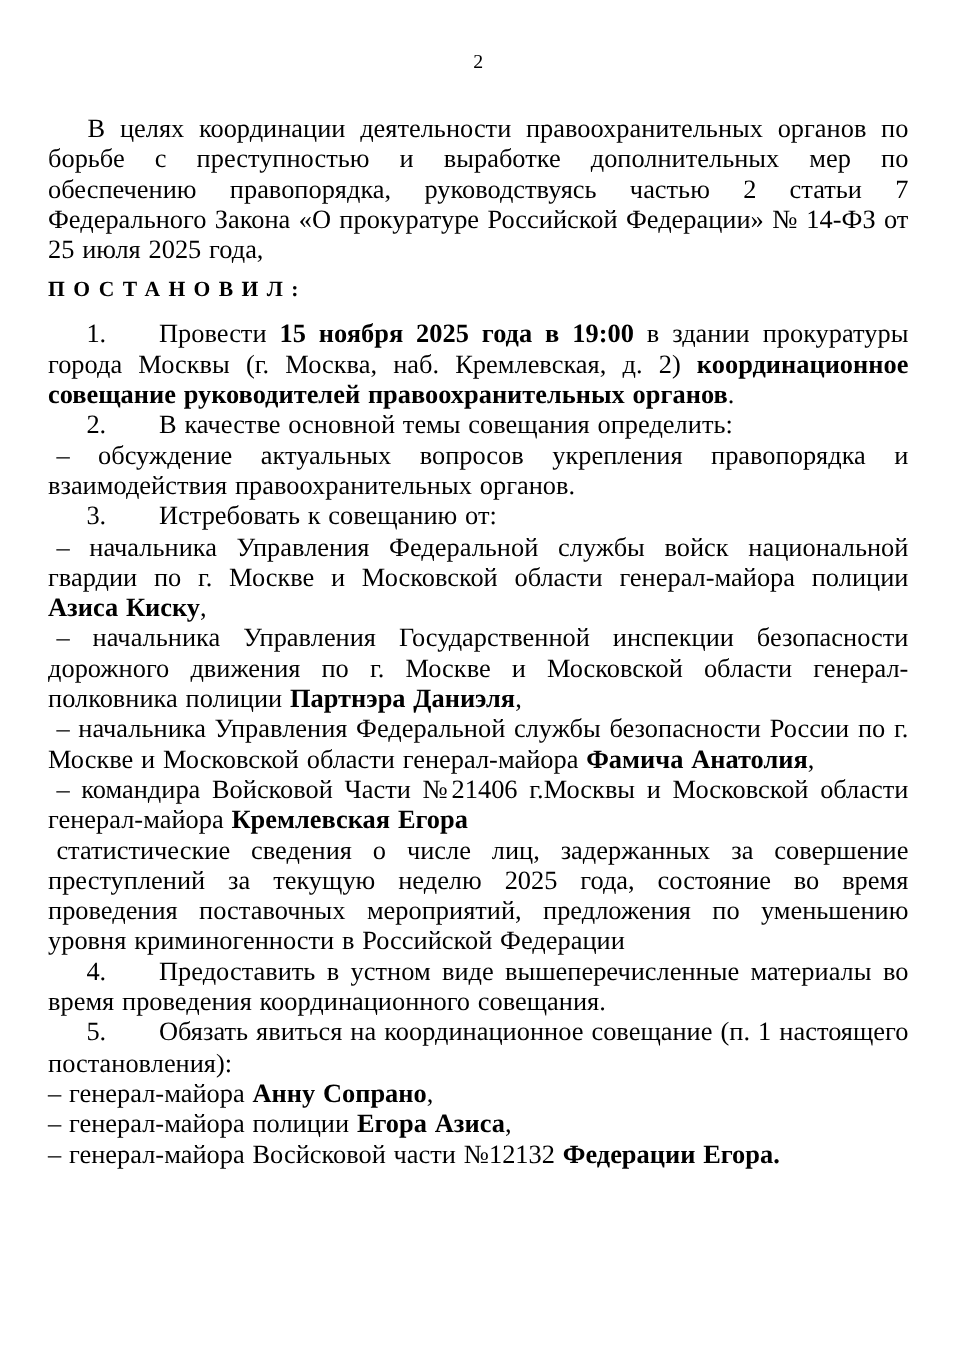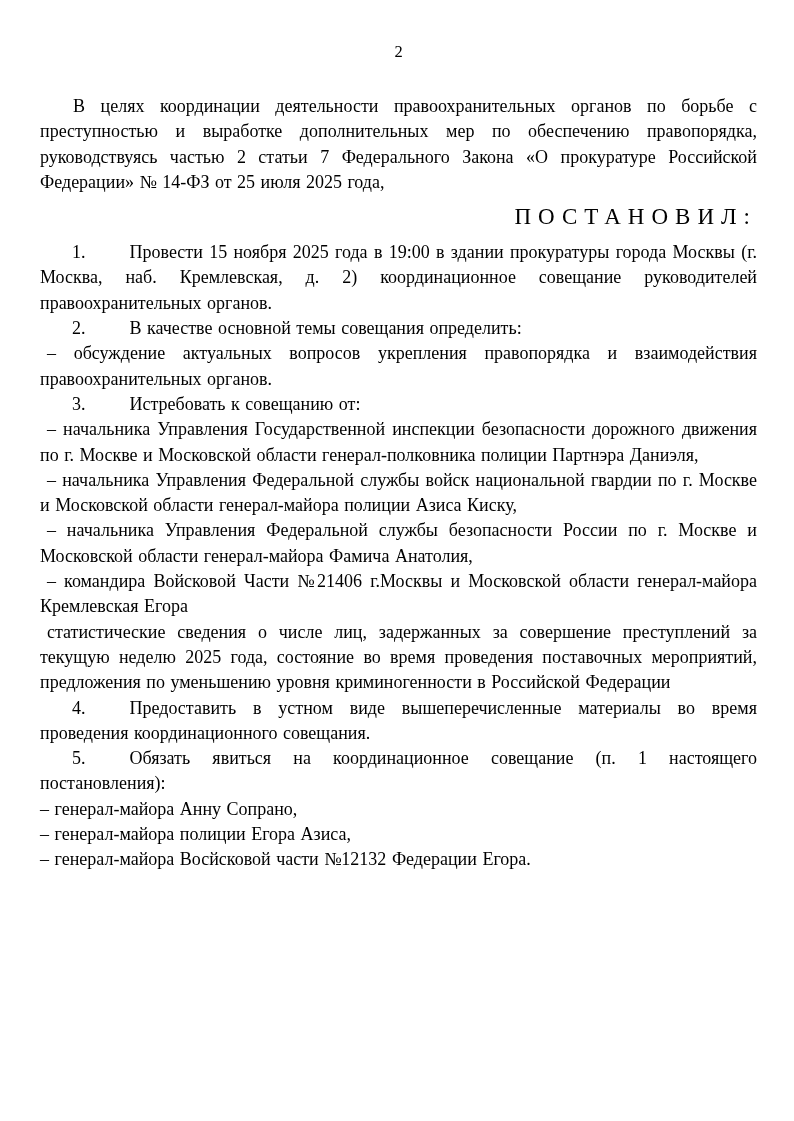--- a/index.html
+++ b/index.html
@@ -22,48 +22,48 @@
     background: #ffffff;
   }
   .pageno {
     text-align: center;
     font-size: 16.5px;
     line-height: 20px;
     margin: 0 0 32px 0;
   }
   p.body-par {
     margin: 0;
-    font-size: 18px;
+    font-size: 22px;
     line-height: 25.3px;
     text-align: justify;
     word-spacing: 1px;
   }
   p.intro {
     text-indent: 33px;
   }
   h1.resolution-heading {
-    font-size: 23px;
+    font-size: 18px;
     line-height: 25px;
-    font-weight: normal;
-    text-align: right;
+    font-weight: bold;
+    text-align: left;
     letter-spacing: 7px;
     margin: 9px 0 11px 0;
   }
   p.num {
     text-indent: 32px;
   }
   p.num .tab {
     display: inline-block;
     width: 44px;
   }
   p.ind {
     text-indent: 7px;
   }
   .b {
-    font-weight: normal;
+    font-weight: bold;
     margin-top: 41px;
   }
 </style>
 </head>
 <body>
 
 <div class="page">
 
   <p class="pageno">2</p>
 
@@ -74,23 +74,23 @@
   <p class="body-par num"><span>1.</span><span class="tab"></span><span>Провести </span><span class="b">15 ноября 2025 года в 19:00</span><span> в здании прокуратуры города Москвы (г. Москва, наб. Кремлевская, д. 2) </span><span class="b">координационное совещание руководителей правоохранительных органов</span><span>.</span></p>
 
   <p class="body-par num"><span>2.</span><span class="tab"></span><span>В качестве основной темы совещания определить:</span></p>
 
 
   <p class="body-par ind"><span>– обсуждение актуальных вопросов укрепления правопорядка и взаимодействия правоохранительных органов.</span></p>
 
   <p class="body-par num"><span>3.</span><span class="tab"></span><span>Истребовать к совещанию от:</span></p>
 
 
+  <p class="body-par ind"><span>– начальника Управления Федеральной службы войск национальной гвардии по г. Москве и Московской области генерал-майора полиции </span><span class="b">Азиса Киску</span><span>,</span></p>
+
   <p class="body-par ind"><span>– начальника Управления Государственной инспекции безопасности дорожного движения по г. Москве и Московской области генерал-полковника полиции </span><span class="b">Партнэра Даниэля</span><span>,</span></p>
-
-  <p class="body-par ind"><span>– начальника Управления Федеральной службы войск национальной гвардии по г. Москве и Московской области генерал-майора полиции </span><span class="b">Азиса Киску</span><span>,</span></p>
 
   <p class="body-par ind"><span>– начальника Управления Федеральной службы безопасности России по г. Москве и Московской области генерал-майора </span><span class="b">Фамича Анатолия</span><span>,</span></p>
 
   <p class="body-par ind"><span>– командира Войсковой Части №21406 г.Москвы и Московской области генерал-майора </span><span class="b">Кремлевская Егора</span></p>
 
   <p class="body-par ind"><span>статистические сведения о числе лиц, задержанных за совершение преступлений за текущую неделю 2025 года, состояние во время проведения поставочных мероприятий, предложения по уменьшению уровня криминогенности в Российской Федерации</span></p>
 
   <p class="body-par num"><span>4.</span><span class="tab"></span><span>Предоставить в устном виде вышеперечисленные материалы во время проведения координационного совещания.</span></p>
 
   <p class="body-par num"><span>5.</span><span class="tab"></span><span>Обязать явиться на координационное совещание (п. 1 настоящего постановления):</span></p>

